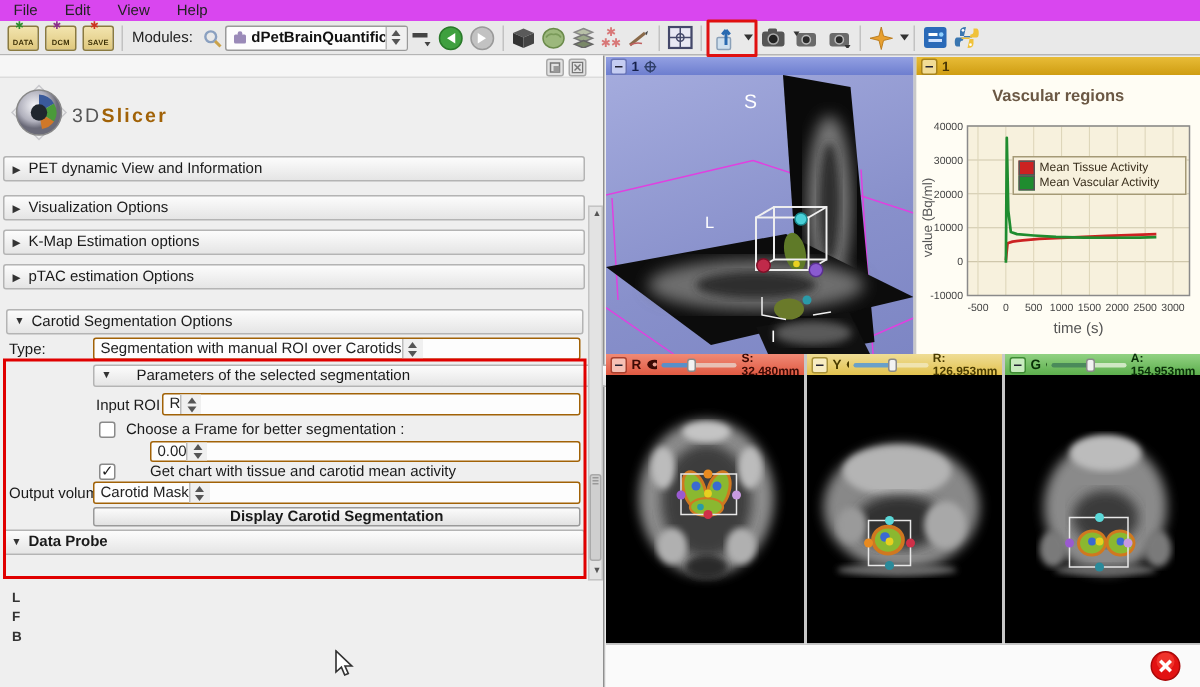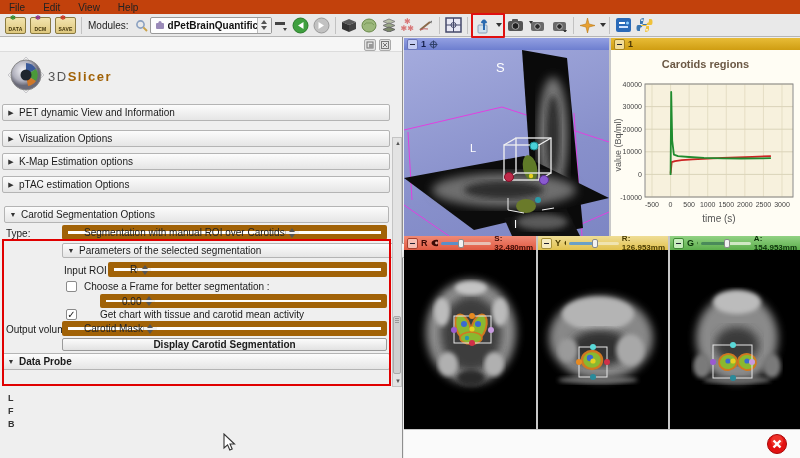--- a/index.html
+++ b/index.html
@@ -1,18 +1,18 @@
 <!DOCTYPE html>
 <html><head>
 <meta charset="utf-8">
 <style>
   html,body{margin:0;padding:0;background:#ccc;}
   #app{position:relative;width:800px;height:458px;background:#ececec;font-family:"Liberation Sans",sans-serif;overflow:hidden;font-size:10px;color:#222;}
   
-  #menubar{position:absolute;left:0;top:0;width:800px;height:14px;background:#c2410c;display:flex;align-items:center;border-bottom:1px solid #d8d8d8;}
+  #menubar{position:absolute;left:0;top:0;width:800px;height:14px;background:#d946ef;display:flex;align-items:center;border-bottom:1px solid #d8d8d8;}
   .menu-item{padding:0 9px;font-size:10px;color:#222;cursor:default;}
   
   #toolbar{position:absolute;left:0;top:14px;width:800px;height:23px;background:#e9e9e9;border-bottom:1px solid #b5b5b5;display:flex;align-items:center;padding-left:3px;box-sizing:border-box;}
   .tsep{width:1px;height:17px;background:#c2c2c2;margin:0 3px;flex:0 0 auto;}
   .tbtn{height:21px;display:flex;align-items:center;justify-content:center;padding:0 2px;flex:0 0 auto;position:relative;}
   .cab{width:19px;height:15px;background:linear-gradient(#f2e4ae,#dfc87e);border:1px solid #8a7a40;border-radius:2px;position:relative;display:flex;align-items:flex-end;justify-content:center;}
   .cab .cab-label{font-size:5px;font-weight:bold;color:#3f3208;line-height:7px;letter-spacing:0.2px;}
   .cab .mark{position:absolute;top:-4px;left:4px;font-size:7px;line-height:7px;}
   .mark-green{color:#2e8b2e;} .mark-purple{color:#8b2e8b;} .mark-red{color:#cc3320;}
   .modules-label{font-size:10px;color:#222;margin:0 4px 0 3px;}
@@ -24,21 +24,21 @@
   .dd-arrow{width:0;height:0;border-left:3px solid transparent;border-right:3px solid transparent;border-top:4px solid #333;margin-left:2px;}
   .hl-red{border:2px solid #e01010;border-radius:1px;padding:0 1px;display:flex;align-items:center;}
   
   #panel{position:absolute;left:0;top:37px;width:403px;height:421px;background:#efefef;border-right:1px solid #8f8f8f;box-sizing:border-box;}
   #panel-topstrip{position:absolute;left:0;top:0;width:100%;height:14px;background:#f6f6f6;border-bottom:1px solid #dcdcdc;}
   .mini-ic{position:absolute;top:2px;width:10px;height:10px;border:1px solid #aaa;border-radius:2px;background:#e2e2e2;}
   .sect{position:absolute;height:17px;background:linear-gradient(#fcfcfc,#e5e5e5);border:1px solid #b4b4b4;border-radius:2px;display:flex;align-items:center;font-size:10px;color:#1a1a1a;box-sizing:border-box;}
   .sect .arr{width:16px;text-align:center;font-size:7px;color:#333;}
   .redbox{position:absolute;left:2px;top:202px;width:389px;height:147px;border:2px solid #e00000;box-sizing:border-box;pointer-events:none;z-index:5;}
   .flabel{position:absolute;font-size:10px;color:#1a1a1a;}
-  .pcombo{position:absolute;background:#fdfdfd;border:6px solid #a16207;border-radius:2px;display:flex;align-items:center;padding-left:16px;box-sizing:border-box;font-size:10px;}
+  .pcombo{position:absolute;background:#fdfdfd;border:1px solid #a16207;border-radius:2px;display:flex;align-items:center;padding-left:4px;box-sizing:border-box;font-size:10px;}
   .cb{position:absolute;width:11px;height:11px;border:1px solid #8a8a8a;border-radius:2px;background:#fff;font-size:10px;line-height:10px;text-align:center;color:#1a1a1a;box-sizing:border-box;}
   .pushbtn{position:absolute;background:linear-gradient(#fbfbfb,#e2e2e2);border:1px solid #9a9a9a;border-radius:2px;display:flex;align-items:center;justify-content:center;font-size:10px;font-weight:bold;color:#1a1a1a;box-sizing:border-box;}
   #scrollbar{position:absolute;left:392px;top:100px;width:10px;height:250px;background:#e3e3e3;border:1px solid #c4c4c4;box-sizing:border-box;}
   #scroll-thumb{position:absolute;left:0px;top:178px;width:8px;height:58px;background:#cfcfcf;border:1px solid #aaa;border-radius:2px;box-sizing:border-box;}
   #scroll-thumb i{display:block;height:1px;background:#999;margin:1px 1px 0 1px;}
   .sb-arr{position:absolute;left:1px;width:8px;text-align:center;font-size:6px;color:#555;line-height:8px;}
   
   .viewbar{position:absolute;height:12px;display:flex;align-items:center;gap:3px;padding-left:3px;box-sizing:border-box;font-size:9px;font-weight:bold;}
   .minbtn{width:9px;height:9px;border-radius:2px;position:relative;flex:0 0 auto;}
   .minbtn::after{content:"";position:absolute;left:2px;right:2px;top:4px;height:1px;background:#223;}
@@ -301,21 +301,21 @@
 
     <span class="flabel" style="left:6px;top:191px;">Type:</span>
     <div class="pcombo" style="left:62px;top:188px;width:325px;height:15px;">
       <span class="cval">Segmentation with manual ROI over Carotids</span>
       <span class="spin">
           <i class="tu"></i>
           <i class="td"></i>
         </span>
     </div>
 
-    <div class="sect" style="left:62px;top:206px;width:393px;height:15px;">
+    <div class="sect" style="left:62px;top:206px;width:393px;height:15px;gap:12px;">
       <span class="arr">▼</span>
       <span>Parameters of the selected segmentation</span>
     </div>
 
     <span class="flabel" style="left:64px;top:228px;">Input ROI</span>
     <div class="pcombo" style="left:108px;top:225px;width:279px;height:15px;">
       <span class="cval">R</span>
       <span class="spin">
           <i class="tu"></i>
           <i class="td"></i>
@@ -435,21 +435,21 @@
   </div>
 
   <div class="vgap" style="left:609px;top:38px;height:198px;"></div>
 
   <div class="viewbar" id="vchart-bar">
     <span class="minbtn"></span>
     <span>1</span>
   </div>
   <div id="vchart-body">
     <div id="chart-title">
-      <div>Carotids regions</div>
+      <div>Vascular regions</div>
     </div>
     <svg id="chart-svg" width="189" height="186" style="position:absolute;left:0;top:0;">
       <text id="chart-ylabel" x="10" y="95" transform="rotate(-90 10 95)" text-anchor="middle" font-size="9" fill="#555" font-family="Liberation Sans, sans-serif">value (Bq/ml)</text>
       <text id="chart-xlabel" x="108" y="172" text-anchor="middle" font-size="10" fill="#555" font-family="Liberation Sans, sans-serif">time (s)</text>
     <rect x="34" y="34" width="148" height="113" fill="#f7f1dd" stroke="none"></rect>
         <line x1="34" y1="147" x2="182" y2="147" stroke="#cfc7ab" stroke-width="0.7"></line>
         <line x1="34" y1="124.4" x2="182" y2="124.4" stroke="#cfc7ab" stroke-width="0.7"></line>
         <line x1="34" y1="101.8" x2="182" y2="101.8" stroke="#cfc7ab" stroke-width="0.7"></line>
         <line x1="34" y1="79.2" x2="182" y2="79.2" stroke="#cfc7ab" stroke-width="0.7"></line>
         <line x1="34" y1="56.599999999999994" x2="182" y2="56.599999999999994" stroke="#cfc7ab" stroke-width="0.7"></line>
@@ -473,20 +473,30 @@
         <text x="59.558232931726906" y="157" text-anchor="middle" font-size="7" fill="#444" font-family="Liberation Sans, sans-serif">0</text>
         <text x="78.13253012048193" y="157" text-anchor="middle" font-size="7" fill="#444" font-family="Liberation Sans, sans-serif">500</text>
         <text x="96.70682730923696" y="157" text-anchor="middle" font-size="7" fill="#444" font-family="Liberation Sans, sans-serif">1000</text>
         <text x="115.28112449799197" y="157" text-anchor="middle" font-size="7" fill="#444" font-family="Liberation Sans, sans-serif">1500</text>
         <text x="133.85542168674698" y="157" text-anchor="middle" font-size="7" fill="#444" font-family="Liberation Sans, sans-serif">2000</text>
         <text x="152.429718875502" y="157" text-anchor="middle" font-size="7" fill="#444" font-family="Liberation Sans, sans-serif">2500</text>
         <text x="171.00401606425703" y="157" text-anchor="middle" font-size="7" fill="#444" font-family="Liberation Sans, sans-serif">3000</text>
         <polyline points="59.6,123.5 60.7,112.2 64.0,111.1 70.7,110.2 81.8,109.3 96.7,108.6 111.6,107.9 126.4,107.3 141.3,106.8 159.9,106.1" fill="none" stroke="#cc2222" stroke-width="1.8" stroke-linejoin="round"></polyline>
         <polyline points="59.6,125.1 60.2,41.9 61.2,90.5 62.9,104.7 67.0,106.1 78.1,107.0 93.0,107.9 111.6,108.4 130.1,108.5 148.7,108.4 159.9,108.1" fill="none" stroke="#1f8c2f" stroke-width="1.8" stroke-linejoin="round"></polyline>
       </svg>
+    <div id="chart-legend">
+      <div class="leg-row">
+          <span class="leg-swatch" style="background: rgb(204, 34, 34);"></span>
+          <span>Mean Tissue Activity</span>
+        </div>
+      <div class="leg-row">
+          <span class="leg-swatch" style="background: rgb(31, 140, 47);"></span>
+          <span>Mean Vascular Activity</span>
+        </div>
+    </div>
   </div>
 
   <div class="slicebar" id="bar-red">
     <span class="minbtn"></span>
     <span class="slice-letter">R</span>
     <svg width="11" height="8">
         <ellipse cx="5.5" cy="4" rx="5" ry="3.2" fill="#3c0a04"></ellipse>
         <circle cx="5.5" cy="4" r="1.4" fill="#e8a090"></circle>
       </svg>
     <span class="slider">

